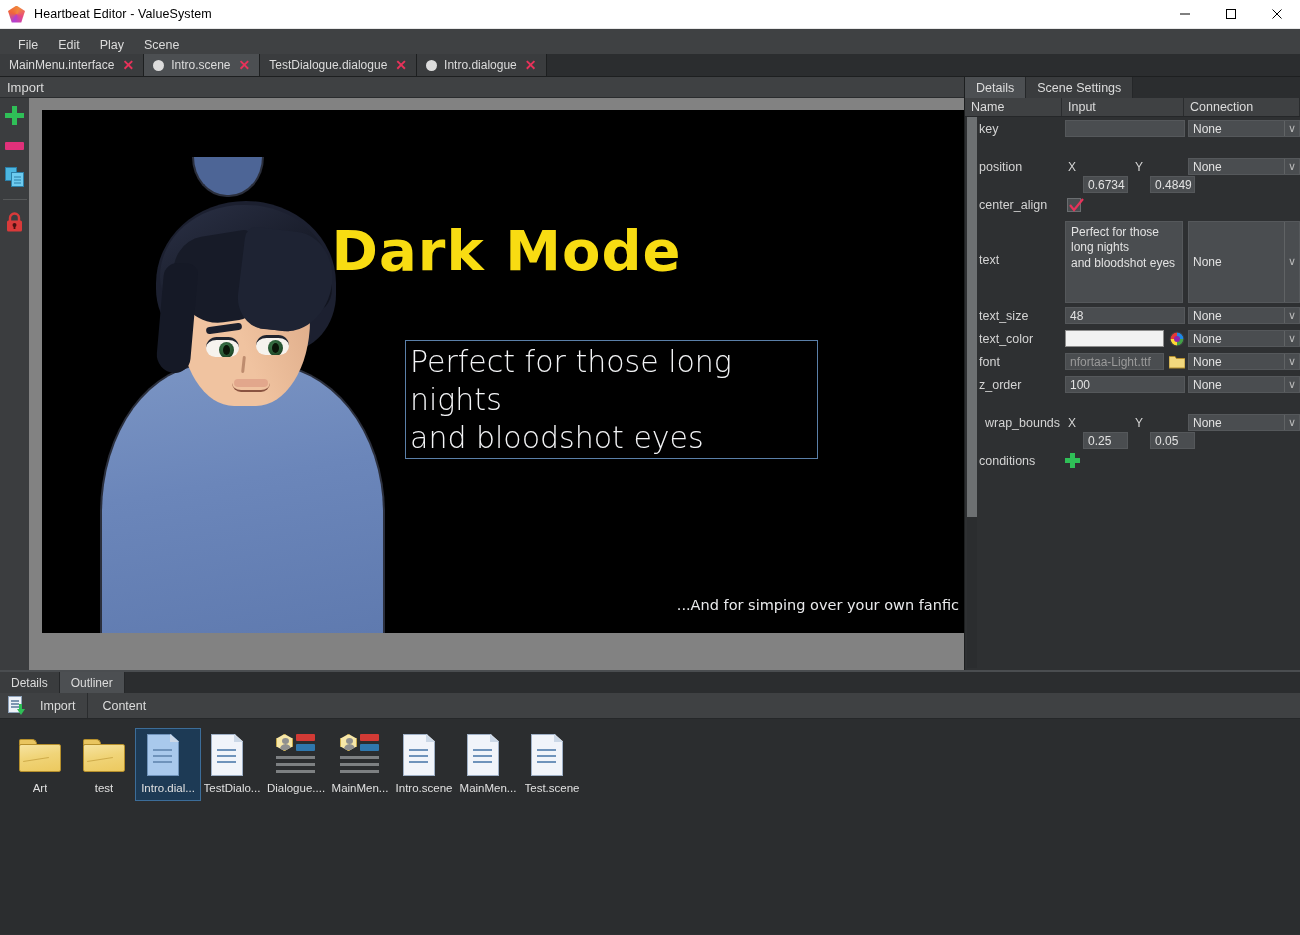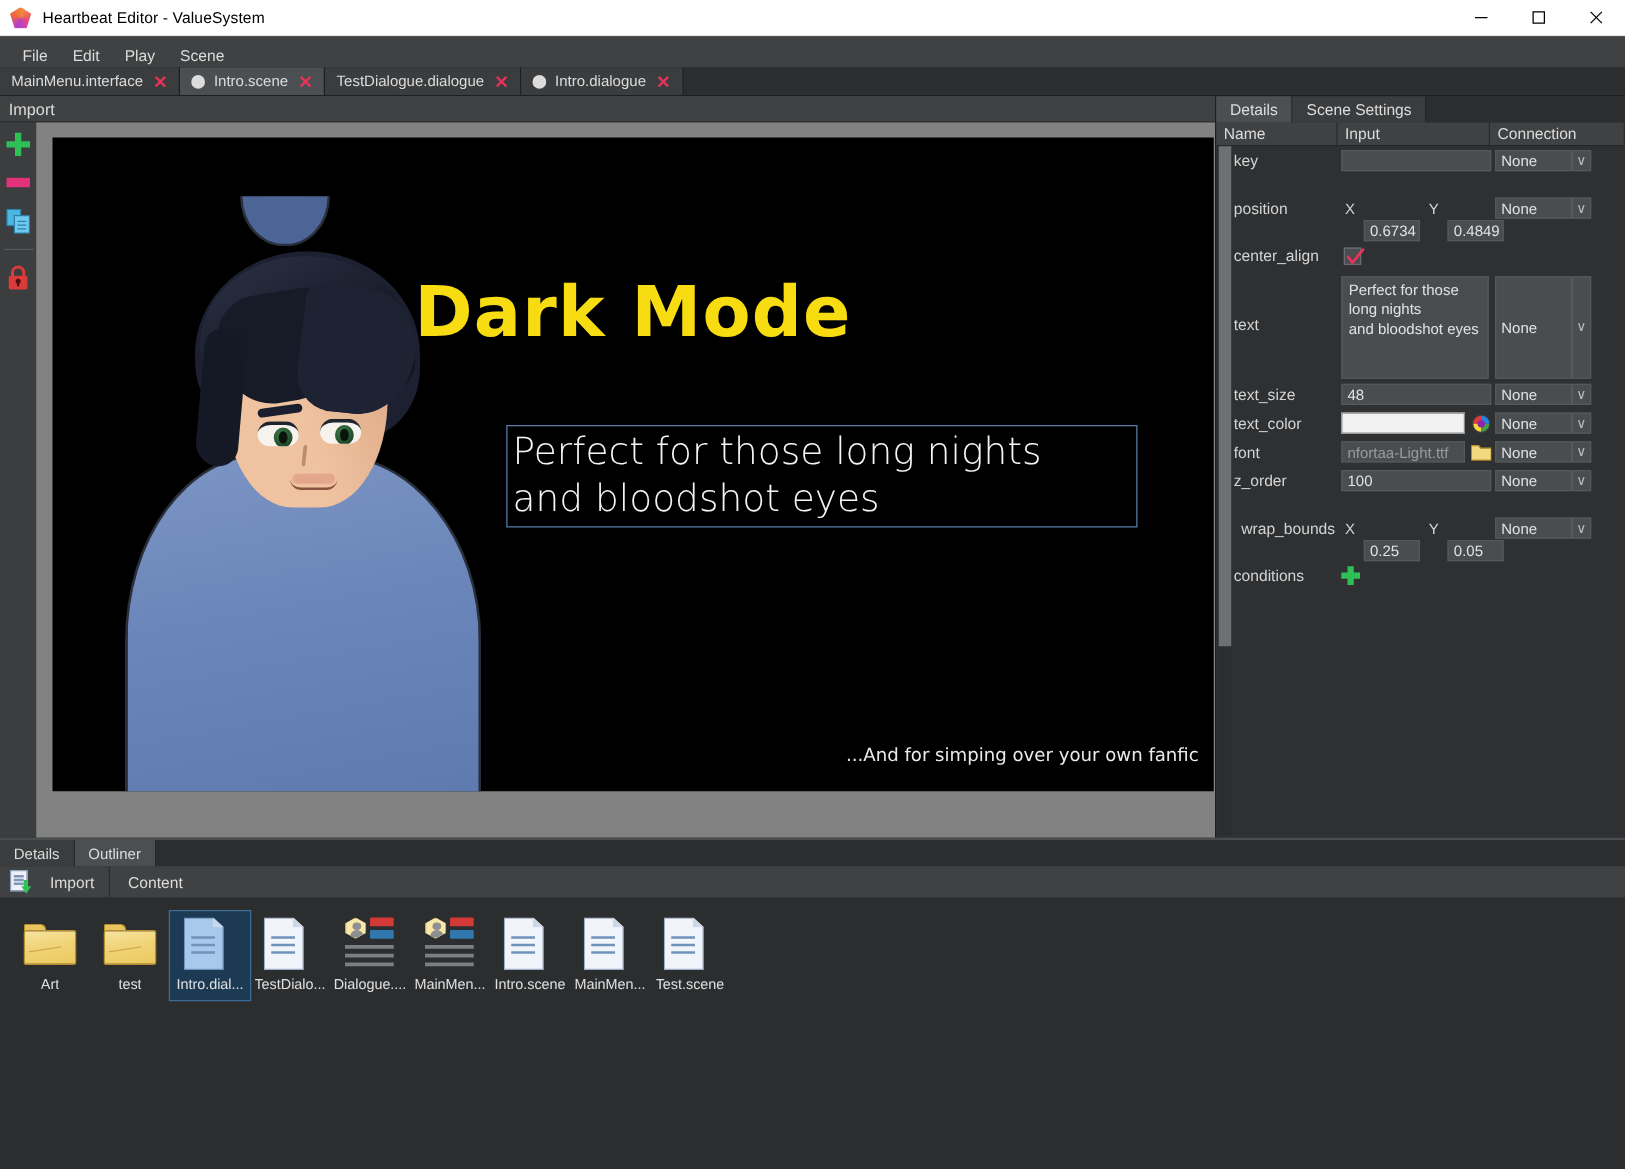--- a/index.html
+++ b/index.html
@@ -181,21 +181,21 @@
     border-bottom: 2.5px solid #8a5340; border-radius: 0 0 18px 18px; }
   .ch-lip { position: absolute; left: 152px; top: 236px; width: 34px; height: 8px;
     background: #dd9d85; border-radius: 12px; opacity:.75; }
 
   .stage-title {
     position: absolute; left: 0; right: 0; top: 108px; text-align: center;
     color: #f8dc12; font-size: 56px; font-weight: 700;
     letter-spacing: 1px; font-family: "DejaVu Sans", sans-serif;
   }
   .stage-subbox {
-    position: absolute; left: 363px; top: 230px; width: 505px; min-height: 66px;
+    position: absolute; left: 363px; top: 230px; width: 413px; min-height: 66px;
     border: 1px solid #5a7fa8; padding: 2px 4px;
   }
   .stage-sub {
     color: #f3f4f6; font-size: 30px; line-height: 1.26;
     font-family: "DejaVu Sans", sans-serif; font-weight: 300;
     white-space: pre-line;
   }
   .stage-footer {
     position: absolute; right: 12px; bottom: 20px;
     color: #e9eaec; font-size: 14.5px;
@@ -253,21 +253,21 @@
   }
   .checkbox svg { position: absolute; left: 0; top: -2px; }
 
   .textarea {
     background: #4a4d50; border: 1px solid #55585b;
     width: 118px; height: 82px; color: #e2e2e2; font-size: 12px;
     padding: 3px 5px; line-height: 1.32; white-space: pre-line;
   }
 
   .dd {
-    display: flex; align-items: stretch; width: 77px;
+    display: flex; align-items: stretch; width: 112px;
     background: #4a4d50; border: 1px solid #55585b; height: 17px;
   }
   .dd .ddtext { flex: 1; font-size: 12px; color: #e2e2e2; padding: 0 4px;
     display: flex; align-items: center; }
   .dd .ddarrow { width: 15px; display: flex; align-items: center; justify-content: center;
     border-left: 1px solid #606365; color: #b9b9b9; font-size: 11px; }
   .dd.tall { height: 82px; }
   .dd.tall .ddtext { align-items: center; }
 
   .swatch { background: #f2f2f2; border: 1px solid #8d8d8d; height: 17px; flex: 1; }

